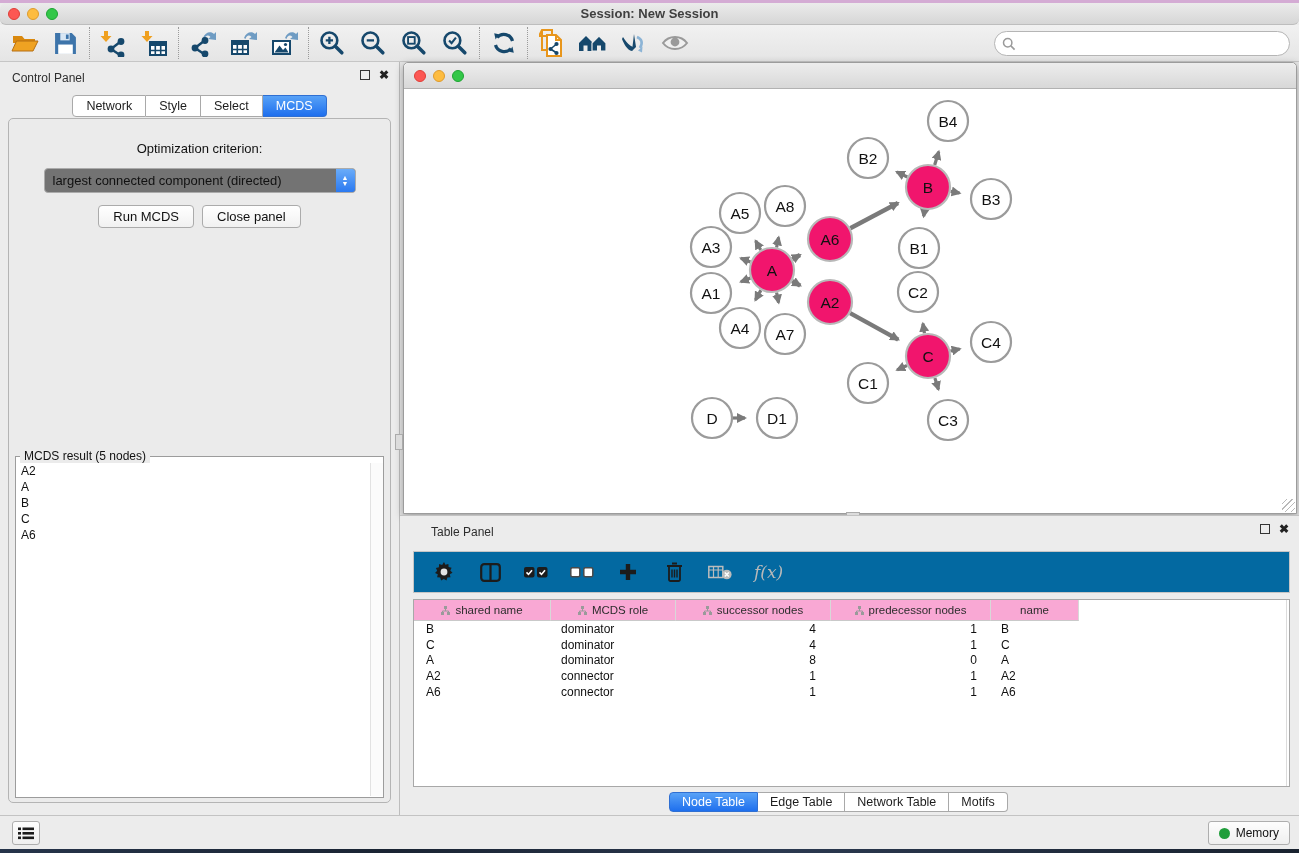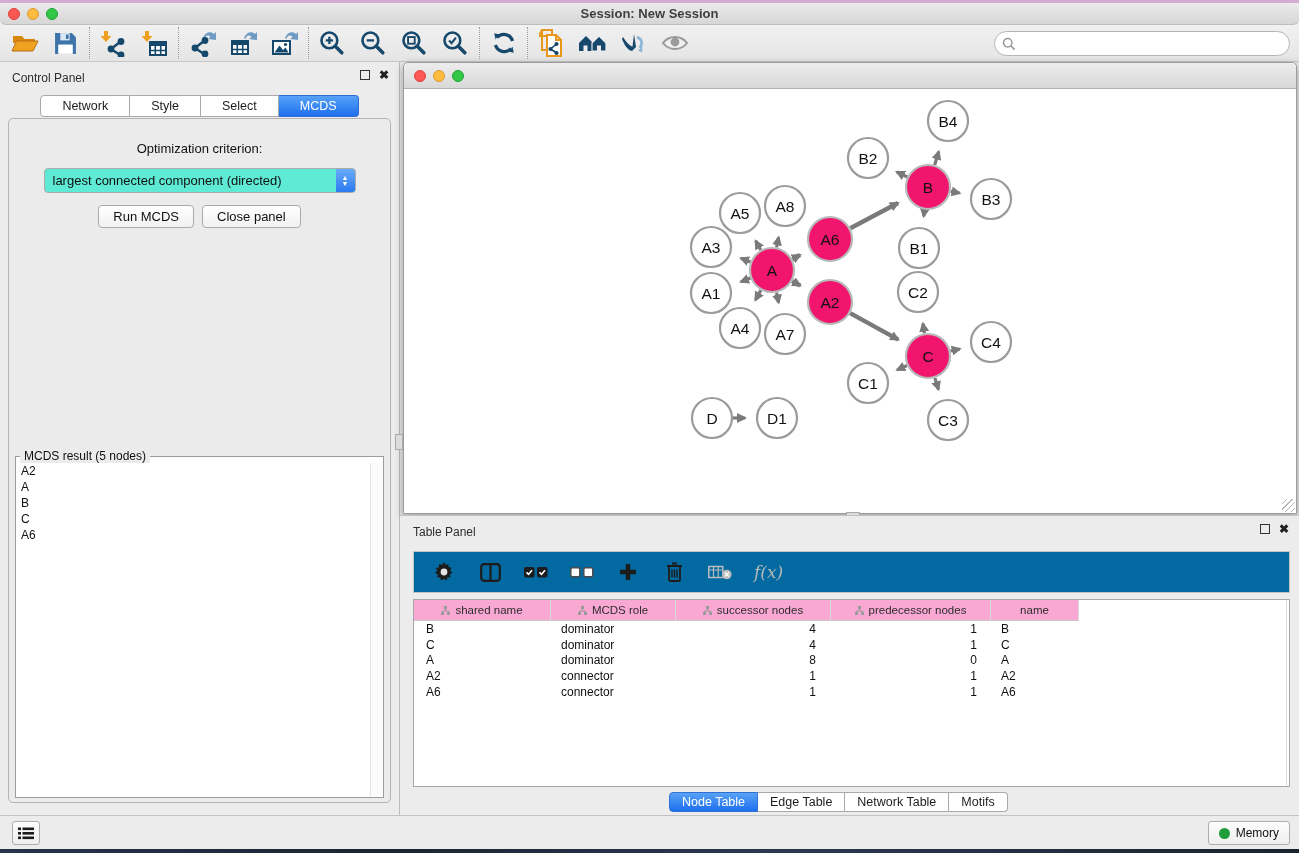--- a/index.html
+++ b/index.html
@@ -36,30 +36,30 @@
   
   .cpanel { position:relative; width:400px; background:#ececec; border-right:1px solid #bdbdbd; }
   .panel-head { position:relative; height:30px; }
   .panel-head .ptitle { position:absolute; left:12px; top:9px; font-size:12px; color:#2e2e2e; }
   .winbtns { position:absolute; right:10px; top:8px; display:flex; gap:9px; }
   .float-ico { width:10px; height:10px; border:1.5px solid #333; }
   .close-ico { font-size:12px; font-weight:bold; color:#222; line-height:10px; }
 
   .seg { display:flex; }
   .seg span { background:#fff; border:1px solid #a9a9a9; border-left:none; height:22px;
-    display:flex; align-items:center; padding:0 21px; font-size:12.5px; color:#1d1d1d; cursor:default; }
+    display:flex; align-items:center; padding:0 13px; font-size:12.5px; color:#1d1d1d; cursor:default; }
   .seg span:first-child { border-left:1px solid #a9a9a9; border-radius:4px 0 0 4px; }
   .seg span:last-child { border-radius:0 4px 4px 0; }
   .seg span.active { background:linear-gradient(#58a2f7,#1e6fee); border-color:#2f6fd2; color:#fff; }
   .cp-tabs { position:absolute; left:0; right:0; top:33px; display:flex; justify-content:center; z-index:3; }
 
   .cp-box { position:absolute; left:8px; right:8px; top:56px; height:685px;
     border:1px solid #b4b4b4; border-radius:5px; background:#ebebeb; }
   .opt-label { margin-top:22px; text-align:center; font-size:13px; color:#111; }
-  .combo { position:relative; margin:12px auto 0; width:312px; height:25px; background:#5eead4;
+  .combo { position:relative; margin:12px auto 0; width:312px; height:25px; background:#737373;
     border:1px solid #ababab; border-radius:4px; display:flex; align-items:center; }
   .combo .val { flex:1; font-size:13px; color:#111; padding-left:8px; white-space:nowrap; overflow:hidden; }
   .combo .step { width:19px; height:23px; border-radius:0 3px 3px 0;
     background:linear-gradient(#6aacf9,#2b79f0); display:flex; flex-direction:column;
     align-items:center; justify-content:center; color:#fff; font-size:7px; line-height:6px; }
   .btnrow { margin-top:12px; display:flex; justify-content:center; gap:8px; }
   .mbtn { background:linear-gradient(#ffffff,#f1f1f1); border:1px solid #ababab; border-radius:4px;
     height:23px; padding:0 14px; font-size:13px; color:#111; display:flex; align-items:center; }
 
   .resultbox { position:absolute; left:6px; right:6px; top:337px; bottom:4px;
@@ -85,21 +85,21 @@
   .canvas { position:relative; width:892px; height:424px; background:#fff; overflow:hidden; }
   .grip { position:absolute; right:1px; bottom:1px; width:13px; height:13px;
     background:repeating-linear-gradient(135deg, transparent 0 3px, #b9b9b9 3px 4px); }
   .split-handle-left { position:absolute; left:-5px; top:372px; width:8px; height:16px;
     background:#dcdcdc; border:1px solid #ababab; }
   .split-handle-bottom { position:absolute; left:446px; bottom:-4px; width:14px; height:7px;
     background:#dcdcdc; border:1px solid #ababab; }
 
   
   .tpanel { position:relative; height:300px; background:#ececec; border-top:1px solid #c2c2c2; }
-  .tpanel .panel-head .ptitle { left:13px; }
+  .tpanel .panel-head .ptitle { left:31px; }
   .ttoolbar { position:absolute; left:13px; right:9px; top:35px; height:42px; background:#0369a1;
     border:1px solid #c5c5c5; display:flex; align-items:center; gap:22px; padding-left:18px; }
   .ttool { display:flex; align-items:center; justify-content:center; width:24px; height:26px; }
   .fx { font-family:"DejaVu Serif", serif; font-style:italic; font-size:17px; color:#b9b9b9; }
 
   .tablewrap { position:absolute; left:13px; right:9px; top:83px; height:188px; background:#fff;
     border:1px solid #a8a8a8; overflow:hidden; }
   .thead { display:flex; height:21px; }
   .th { background:#f9a8d4; border-right:1px solid #d8d8d8; border-bottom:1px solid #c9c9c9;
     display:flex; align-items:center; justify-content:center; gap:5px;

